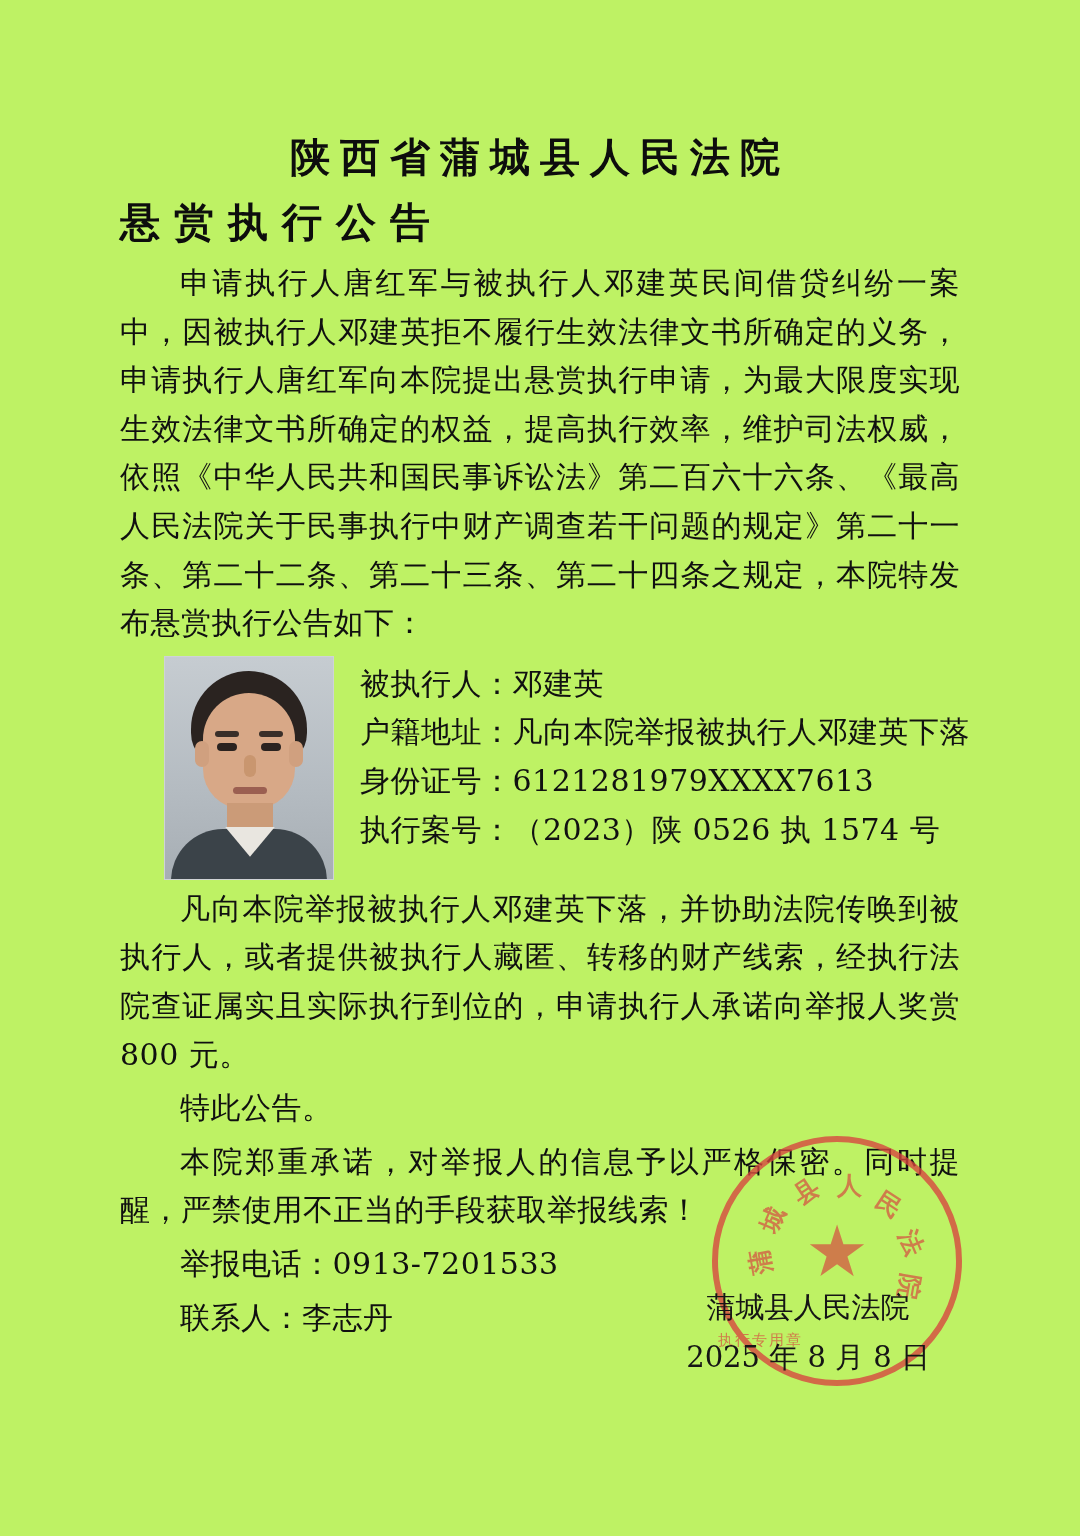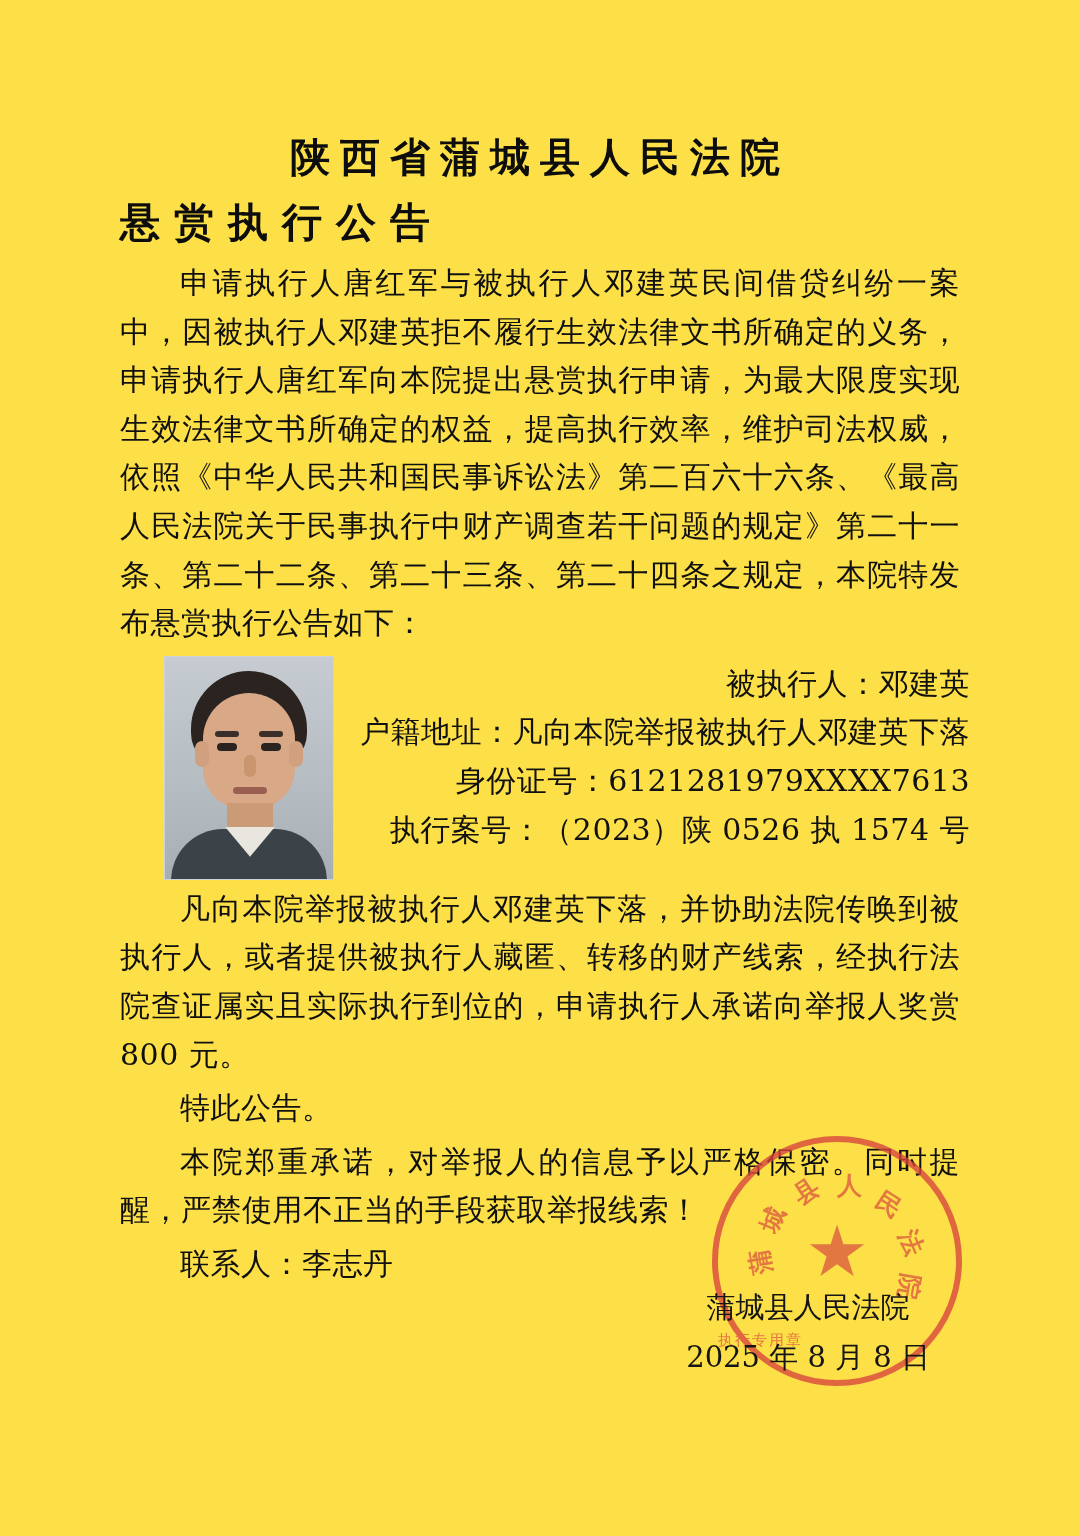--- a/index.html
+++ b/index.html
@@ -12,21 +12,21 @@
     height: 1536px;
     position: relative;
     font-family: "DejaVu Serif", "Liberation Serif", serif;
     color: #111111;
     overflow: hidden;
   }
 
   .page {
     position: absolute;
     inset: 0;
-    background: #fde047;
+    background: #bef264;
   }
 
   .doc {
     position: absolute;
     left: 120px;
     right: 120px;
     top: 130px;
   }
 
   .title-line1 {
@@ -133,21 +133,20 @@
     background: #e9e6e0;
     transform: rotate(0deg);
     clip-path: polygon(0 0, 100% 0, 50% 100%);
   }
 
   .info-lines {
     font-size: 30px;
     line-height: 1.62;
     letter-spacing: 0.5px;
     padding-top: 4px;
-    text-align: right;
   }
   .info-lines div { white-space: nowrap; }
 
   
   .seal-wrap {
     position: absolute;
     right: 118px;
     bottom: 150px;
     width: 250px;
     height: 250px;
@@ -243,20 +242,21 @@
         </div>
         <div>
           <span>执行案号：</span><span>（2023）陕 0526 执 1574 号</span>
         </div>
       </div>
     </div>
 
     <div class="body-text indent">凡向本院举报被执行人邓建英下落，并协助法院传唤到被执行人，或者提供被执行人藏匿、转移的财产线索，经执行法院查证属实且实际执行到位的，申请执行人承诺向举报人奖赏 800 元。</div>
     <div class="body-text indent">特此公告。</div>
     <div class="body-text indent">本院郑重承诺，对举报人的信息予以严格保密。同时提醒，严禁使用不正当的手段获取举报线索！</div>
+    <div class="body-text indent">举报电话：0913-7201533</div>
     <div class="body-text indent">联系人：李志丹</div>
 
   </div>
 
   <div class="sign-block">
     <div>蒲城县人民法院</div>
     <div>2025 年 8 月 8 日</div>
   </div>
 
   <div class="seal-wrap">

